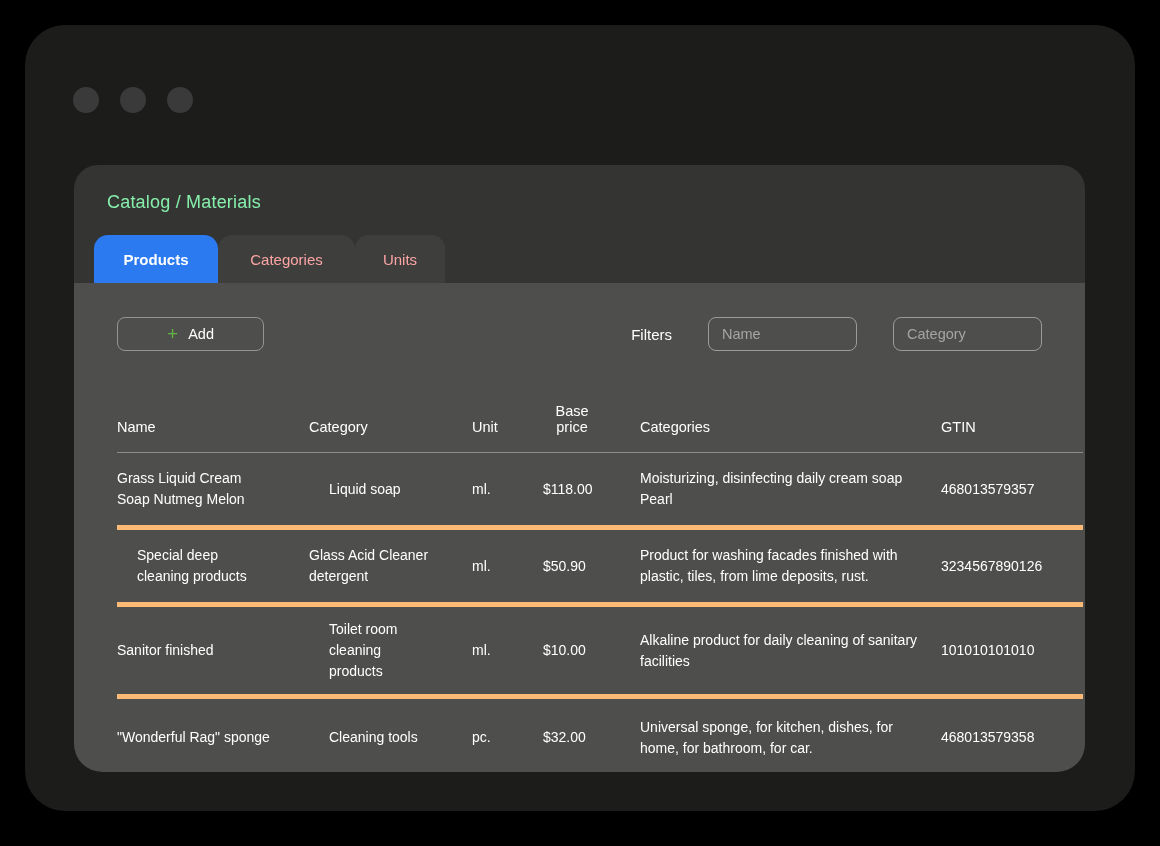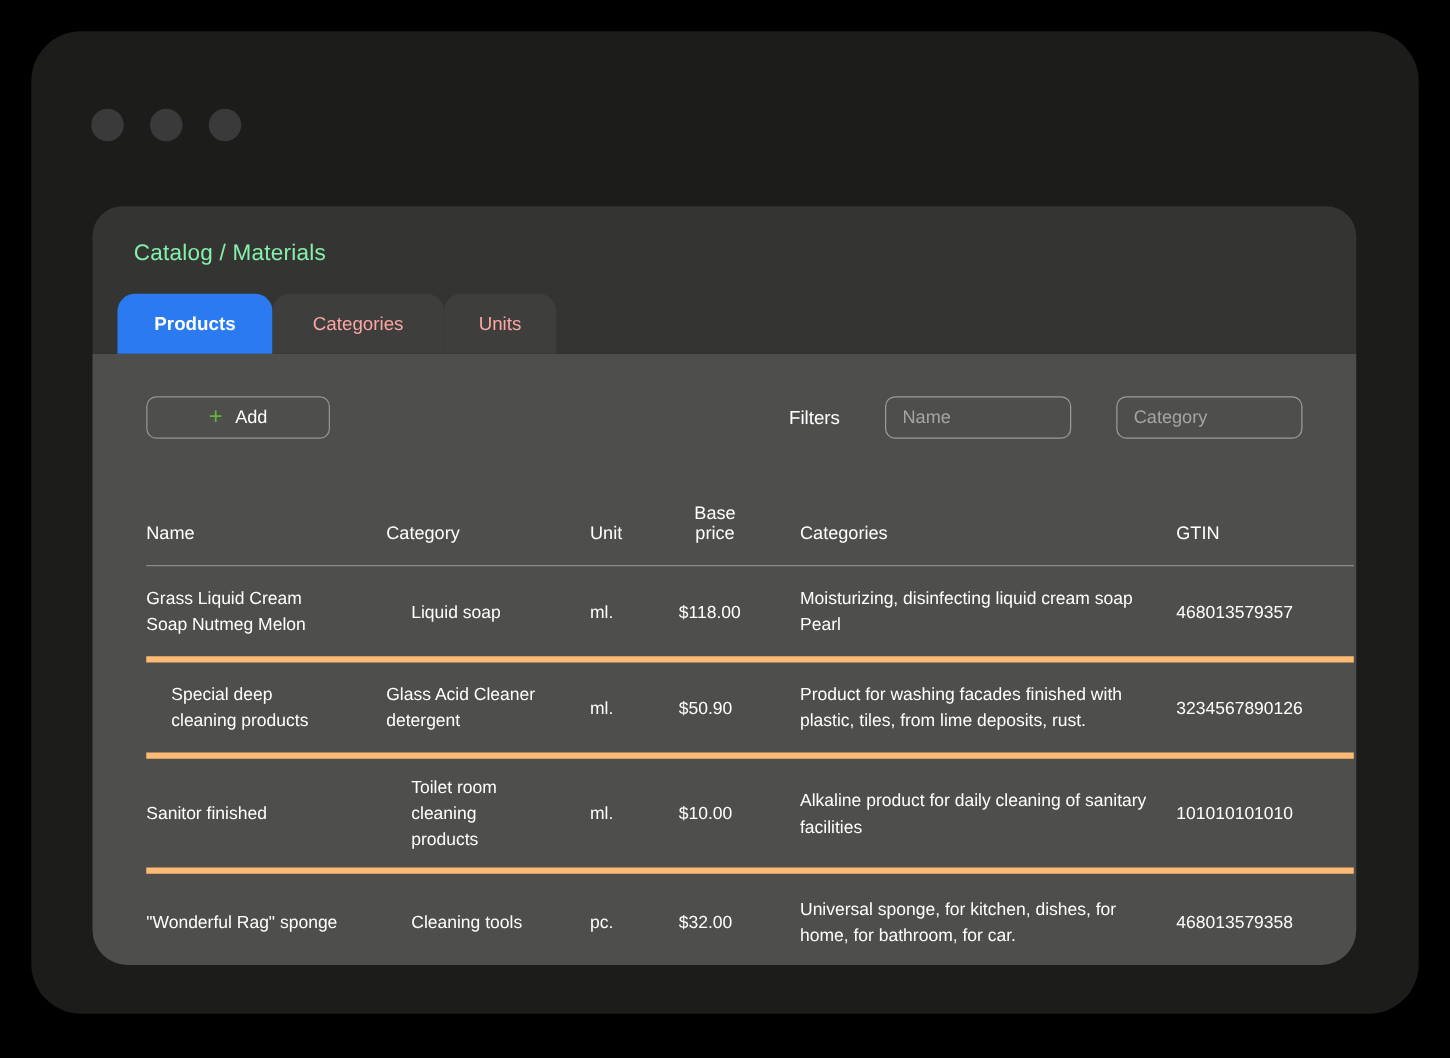--- a/index.html
+++ b/index.html
@@ -205,21 +205,21 @@
           <div class="th th-base"><span>Base price</span></div>
           <div class="th th-description">Categories</div>
           <div class="th th-gtin">GTIN</div>
         </div>
         <div id="table-body">
             <div class="tr">
               <div class="td td-name">Grass Liquid Cream Soap Nutmeg Melon</div>
               <div class="td td-category">Liquid soap</div>
               <div class="td td-unit">ml.</div>
               <div class="td td-base_price">$118.00</div>
-              <div class="td td-description">Moisturizing, disinfecting liquid cream soap Pearl</div>
+              <div class="td td-description">Moisturizing, disinfecting daily cream soap Pearl</div>
               <div class="td td-gtin">468013579357</div>
             </div>
             <div class="tr">
               <div class="td td-category">Special deep cleaning products</div>
               <div class="td td-name">Glass Acid Cleaner detergent</div>
               <div class="td td-unit">ml.</div>
               <div class="td td-base_price">$50.90</div>
               <div class="td td-description">Product for washing facades finished with plastic, tiles, from lime deposits, rust.</div>
               <div class="td td-gtin">3234567890126</div>
             </div>

